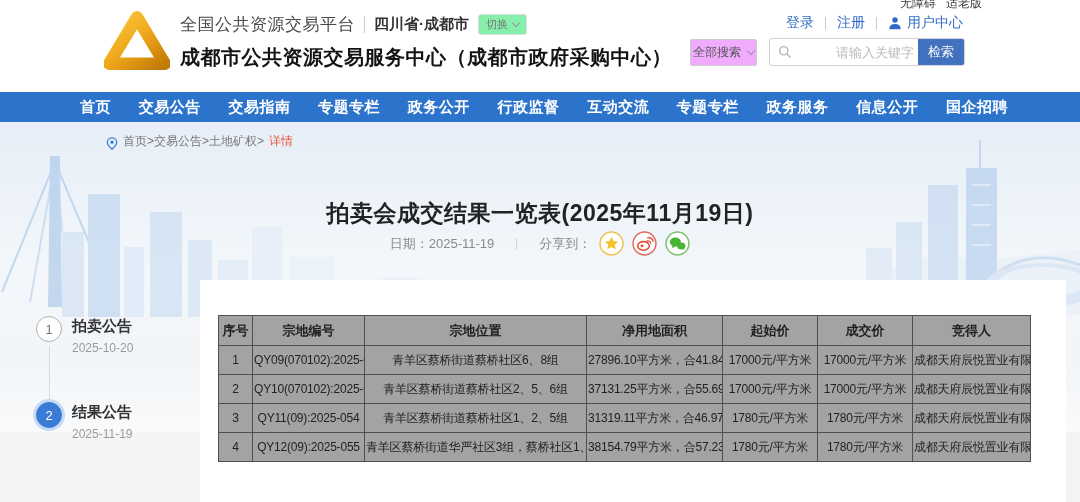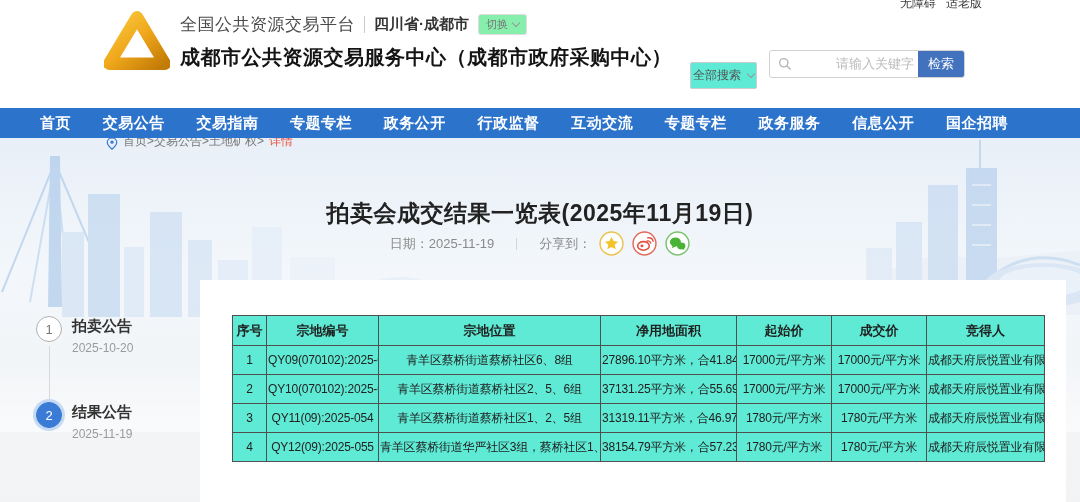--- a/index.html
+++ b/index.html
@@ -19,33 +19,33 @@
   .site-title { margin-top:8px; font-size:20px; font-weight:bold; color:#141414; letter-spacing:.5px; }
   .chev { display:inline-block; width:6px; height:6px; border-right:1.4px solid #999; border-bottom:1.4px solid #999;
     transform:rotate(45deg); margin-top:-3px; }
   .quick-links { position:absolute; top:-5px; right:98px; display:flex; gap:10px; font-size:12px; color:#3c3c3c; }
   .quick-links span { cursor:pointer; }
   .account-row { position:absolute; top:14px; right:117px; display:flex; align-items:center; font-size:14px; color:#2f6bc6; }
   .account-row .sep { width:1px; height:13px; background:#c9c9c9; margin:0 11px; }
   .account-link { cursor:pointer; display:flex; align-items:center; gap:5px; }
   .search-row { position:absolute; top:38px; right:115px; display:flex; align-items:center; }
   .search-scope { display:flex; align-items:center; justify-content:center; gap:7px; width:67px; height:27px;
-    border:1px solid #ccc; border-radius:2px; background:#5eead4; font-size:12px; color:#555; cursor:pointer;margin-top:24px; }
+    border:1px solid #ccc; border-radius:2px; background:#f0abfc; font-size:12px; color:#555; cursor:pointer; }
   .search-box { display:flex; align-items:center; margin-left:12px; width:196px; height:28px;
     border:1px solid #d2d2d2; border-radius:3px; background:#fff; overflow:hidden; }
   .search-box input { flex:1; border:none; outline:none; font-size:13px; color:#404040; padding:0 4px;
     font-family:inherit; min-width:0;margin-left:40px; }
   .search-box input::placeholder { color:#bbb; }
   .mag-icon { margin-left:8px; flex:0 0 auto; }
   .search-btn { flex:0 0 auto; width:46px; height:28px; background:#4272be; color:#fff; font-size:13px;
     border:none; cursor:pointer; font-family:inherit; }
 
   
   .nav-bar { position:absolute; top:92px; left:0; right:0; height:30px; background:#2c73cb;
-    display:flex; align-items:center; justify-content:space-between; padding:0 72px 0 40px; z-index:5;margin-top:16px; }
+    display:flex; align-items:center; justify-content:space-between; padding:0 72px 0 80px; z-index:5; }
   .nav-item { color:#fff; font-size:15px; font-weight:600; text-decoration:none; cursor:pointer; letter-spacing:.5px; }
 
   
   .banner-bg { position:absolute; top:122px; left:0; right:0; bottom:0;
     background:linear-gradient(180deg,#e7eef7 0%,#f3f7fb 38%,#f2f3f4 100%); }
   .skyline { position:absolute; opacity:.65; }
   .banner-fade { position:absolute; top:240px; left:0; right:0; height:70px;
     background:linear-gradient(180deg,rgba(255,255,255,0) 0%,rgba(250,251,252,.9) 100%); }
   .white-panel { position:absolute; left:200px; top:280px; width:866px; bottom:0; background:#fff; }
 
@@ -70,22 +70,22 @@
   .t-step { position:absolute; left:0; display:flex; gap:10px; cursor:pointer; }
   .t-step.s0 { top:0; } .t-step.s1 { top:86px; }
   .t-circle { flex:0 0 auto; width:26px; height:26px; border-radius:50%; border:1px solid #b0b0b0;
     background:#fff; color:#777; font-size:13px; display:flex; align-items:center; justify-content:center; }
   .t-step.active .t-circle { background:#3a7bd5; border-color:#3a7bd5; color:#fff;
     box-shadow:0 0 0 3px #c6daf4; }
   .t-label { font-size:15px; font-weight:bold; color:#333; padding-top:1px; }
   .t-date { font-size:12px; color:#9a9a9a; margin-top:5px; }
 
   
-  .results-table { position:absolute; left:232px; top:315px; width:812px; border-collapse:collapse;
-    table-layout:fixed; z-index:4; background:#5eead4; }
+  .results-table { position:absolute; left:218px; top:315px; width:812px; border-collapse:collapse;
+    table-layout:fixed; z-index:4; background:#a3a3a3; }
   .results-table th, .results-table td { border:1px solid #4f4f4f; text-align:center;
     white-space:nowrap; overflow:hidden; padding:0 1px; }
   .results-table th { height:30px; font-size:13px; font-weight:bold; color:#1f1f1f; }
   .results-table td { height:29px; font-size:12px; color:#222; letter-spacing:-0.2px; }
 </style>
 </head>
 <body>
 
 <div class="screen">
 
@@ -149,20 +149,33 @@
         </span>
       </div>
       <div class="site-title">成都市公共资源交易服务中心（成都市政府采购中心）</div>
     </div>
 
     <div class="quick-links">
       <span>无障碍</span>
       <span>适老版</span>
     </div>
 
+    <div class="account-row">
+      <span class="account-link">登录</span>
+      <span class="sep"></span>
+      <span class="account-link">注册</span>
+      <span class="sep"></span>
+      <span class="account-link">
+        <svg width="14" height="14" viewBox="0 0 16 16">
+          <circle cx="8" cy="4.6" r="3.1" fill="#2f6bc6"></circle>
+          <path d="M1.5,15 Q1.5,9.2 8,9.2 Q14.5,9.2 14.5,15 Z" fill="#2f6bc6"></path>
+        </svg>
+        <span>用户中心</span>
+      </span>
+    </div>
 
     <div class="search-row">
       <span class="search-scope">
         <span>全部搜索</span>
         <i class="chev"></i>
       </span>
       <div class="search-box">
         <svg class="mag-icon" width="14" height="14" viewBox="0 0 16 16">
           <circle cx="6.6" cy="6.6" r="4.7" fill="none" stroke="#b5b5b5" stroke-width="1.6"></circle>
           <line x1="10.2" y1="10.2" x2="14.4" y2="14.4" stroke="#b5b5b5" stroke-width="1.6"></line>

